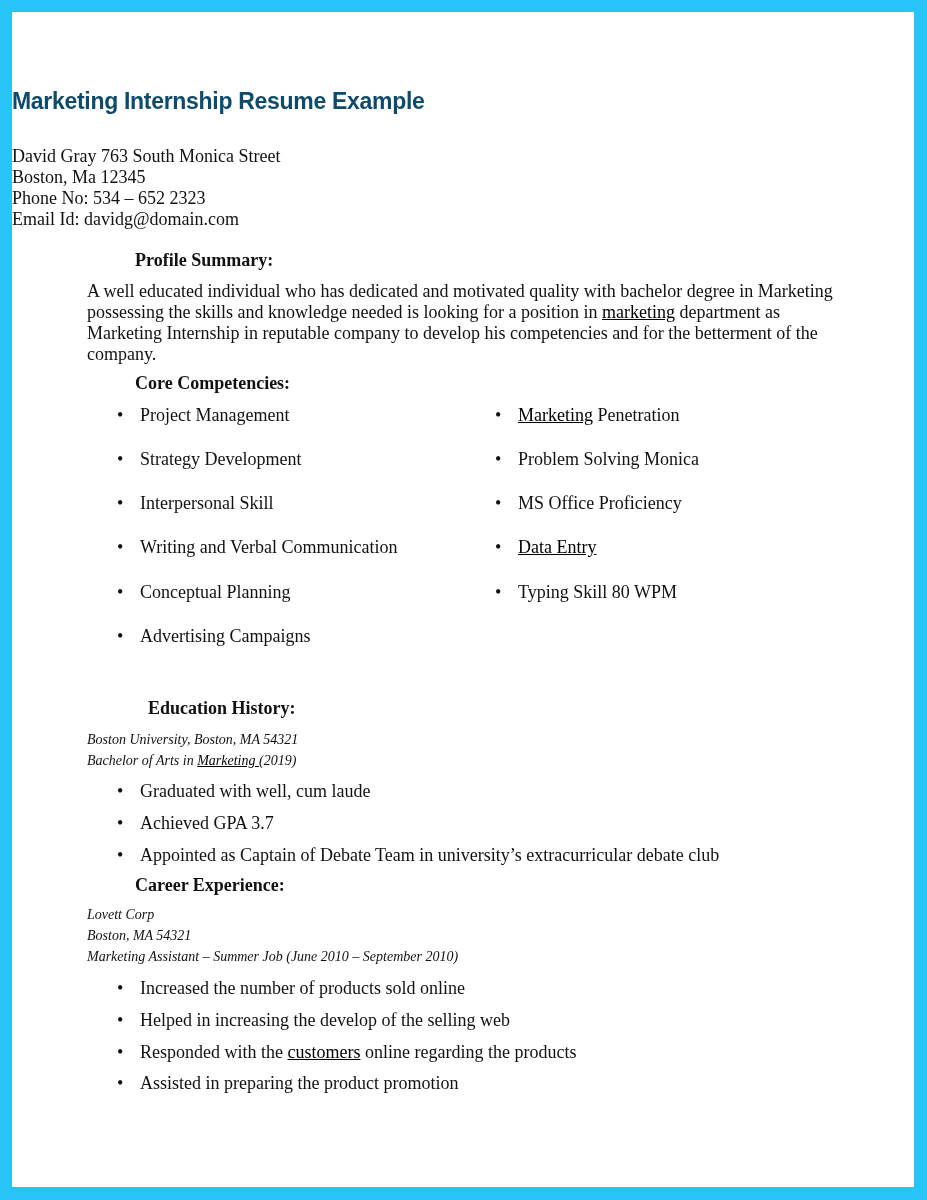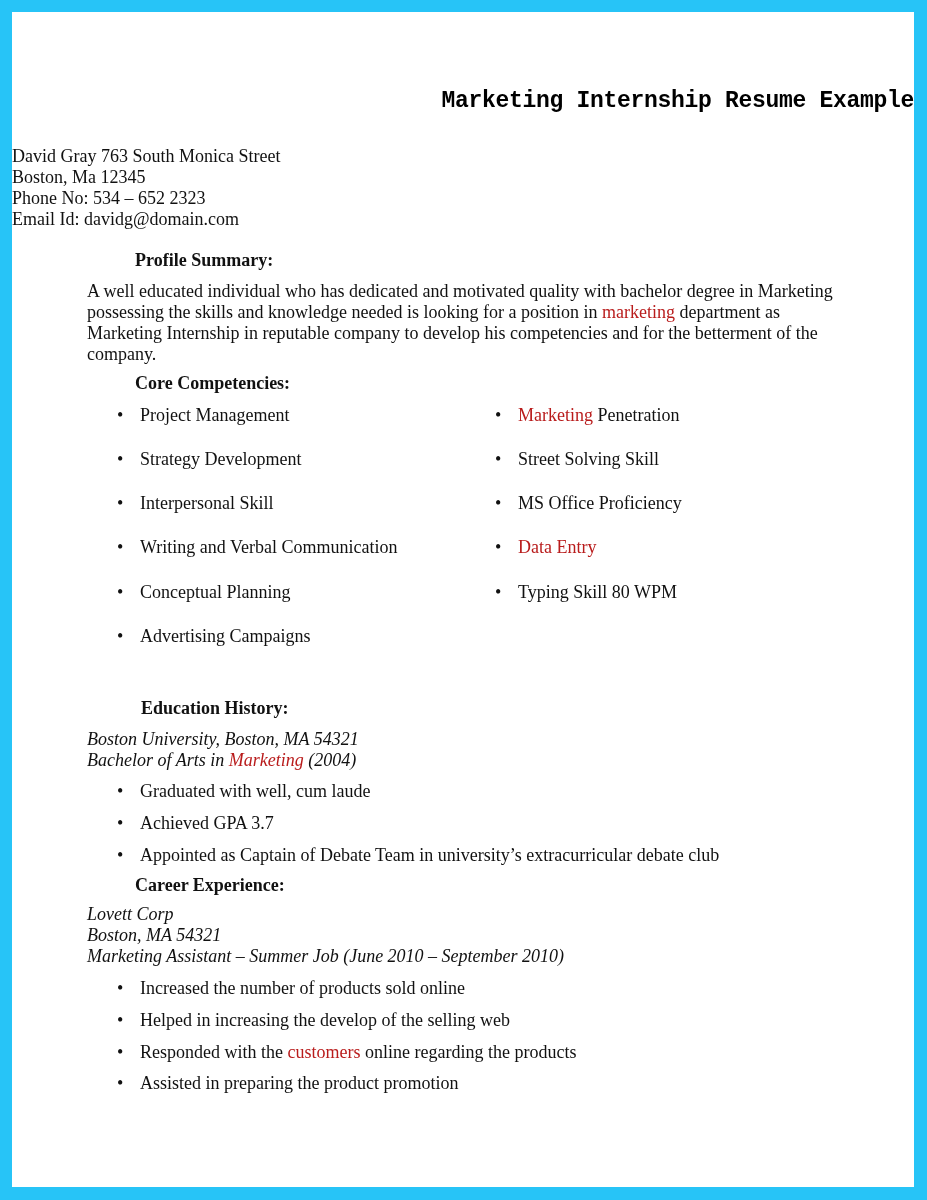--- a/index.html
+++ b/index.html
@@ -1,26 +1,26 @@
 <!DOCTYPE html>
 <html><head>
 <meta charset="utf-8">
 <style>
   html, body { margin: 0; padding: 0; }
   body { width: 927px; height: 1200px; background: #27c4f7; position: relative; overflow: hidden; }
   .page { position: absolute; left: 12px; top: 12px; width: 902px; height: 1175px; background: #ffffff; }
   .serif { font-family: "Liberation Serif", serif; color: #111; }
-  .title { position: absolute; top: 76px; left: 0; width: 902px; text-align: right;
-           font-family: Liberation Mono, monospace; font-weight: bold; font-size: 23px; color: #000000; letter-spacing: -0.3px; }
+  .title { position: absolute; top: 76px; left: 0; width: 902px; text-align: left;
+           font-family: Liberation Sans, sans-serif; font-weight: bold; font-size: 23px; color: #0c4a6e; letter-spacing: -0.3px; }
   .contact { position: absolute; top: 134px; left: 0; width: 902px; text-align: left; font-size: 18px; line-height: 21px; }
   .abs { position: absolute; }
   .h { font-weight: bold; font-size: 18px; margin-left: 48px; }
   .p { font-size: 18px; line-height: 21px; }
-  .it { font-style: italic; font-size: 18px; line-height: 21px; }
-  a.lnk { color: #b91c1c; }
+  .it { font-style: italic; font-size: 14px; line-height: 21px; }
+  a.lnk { color: #000000; text-decoration: underline; }
   .bul { position: absolute; font-size: 18px; white-space: nowrap; }
   .bul .dot { position: absolute; left: 0; top: 0; }
   .bul .txt { position: absolute; left: 23px; top: 0; white-space: nowrap; }
 </style>
 </head>
 <body>
 
 <div class="page">
 
   <div class="title">Marketing Internship Resume Example</div>
@@ -63,39 +63,39 @@
       <span class="dot">•</span>
       <span class="txt">Advertising Campaigns</span>
     </div>
 
   <div class="bul serif" style="left:483px; top:393px;">
       <span class="dot">•</span>
       <span class="txt"><a class="lnk">Marketing</a><span> Penetration</span></span>
     </div>
   <div class="bul serif" style="left:483px; top:437px;">
       <span class="dot">•</span>
-      <span class="txt">Street Solving Skill</span>
+      <span class="txt">Problem Solving Monica</span>
     </div>
   <div class="bul serif" style="left:483px; top:481px;">
       <span class="dot">•</span>
       <span class="txt">MS Office Proficiency</span>
     </div>
   <div class="bul serif" style="left:483px; top:525px;">
       <span class="dot">•</span>
       <span class="txt"><a class="lnk">Data Entry</a></span>
     </div>
   <div class="bul serif" style="left:483px; top:570px;">
       <span class="dot">•</span>
       <span class="txt">Typing Skill 80 WPM</span>
     </div>
 
-  <div class="abs serif h" style="left:81px; top:686px;">Education History:</div>
+  <div class="abs serif h" style="left:88px; top:686px;">Education History:</div>
   <div class="abs serif it" style="left:75px; top:717px;">Boston University, Boston, MA 54321</div>
   <div class="abs serif it" style="left:75px; top:738px; white-space:nowrap;">
-    <span>Bachelor of Arts in </span><a class="lnk">Marketing </a><span>(2004)</span>
+    <span>Bachelor of Arts in </span><a class="lnk">Marketing </a><span>(2019)</span>
   </div>
   <div class="bul serif" style="left:105px; top:769px;">
       <span class="dot">•</span>
       <span class="txt">Graduated with well, cum laude</span>
     </div>
   <div class="bul serif" style="left:105px; top:801px;">
       <span class="dot">•</span>
       <span class="txt">Achieved GPA 3.7</span>
     </div>
   <div class="bul serif" style="left:105px; top:833px;">

